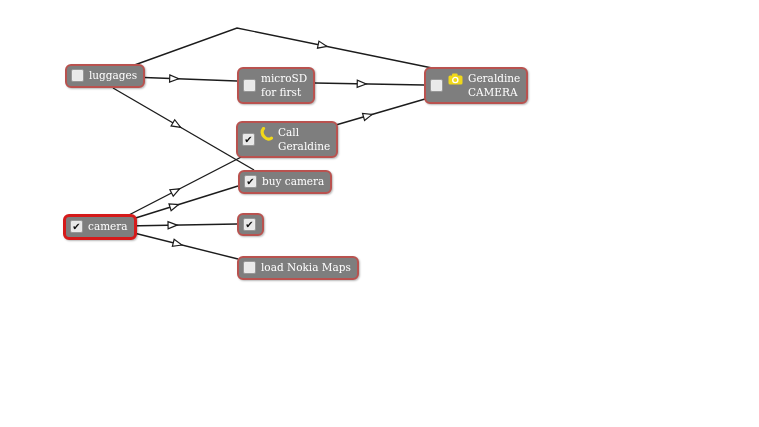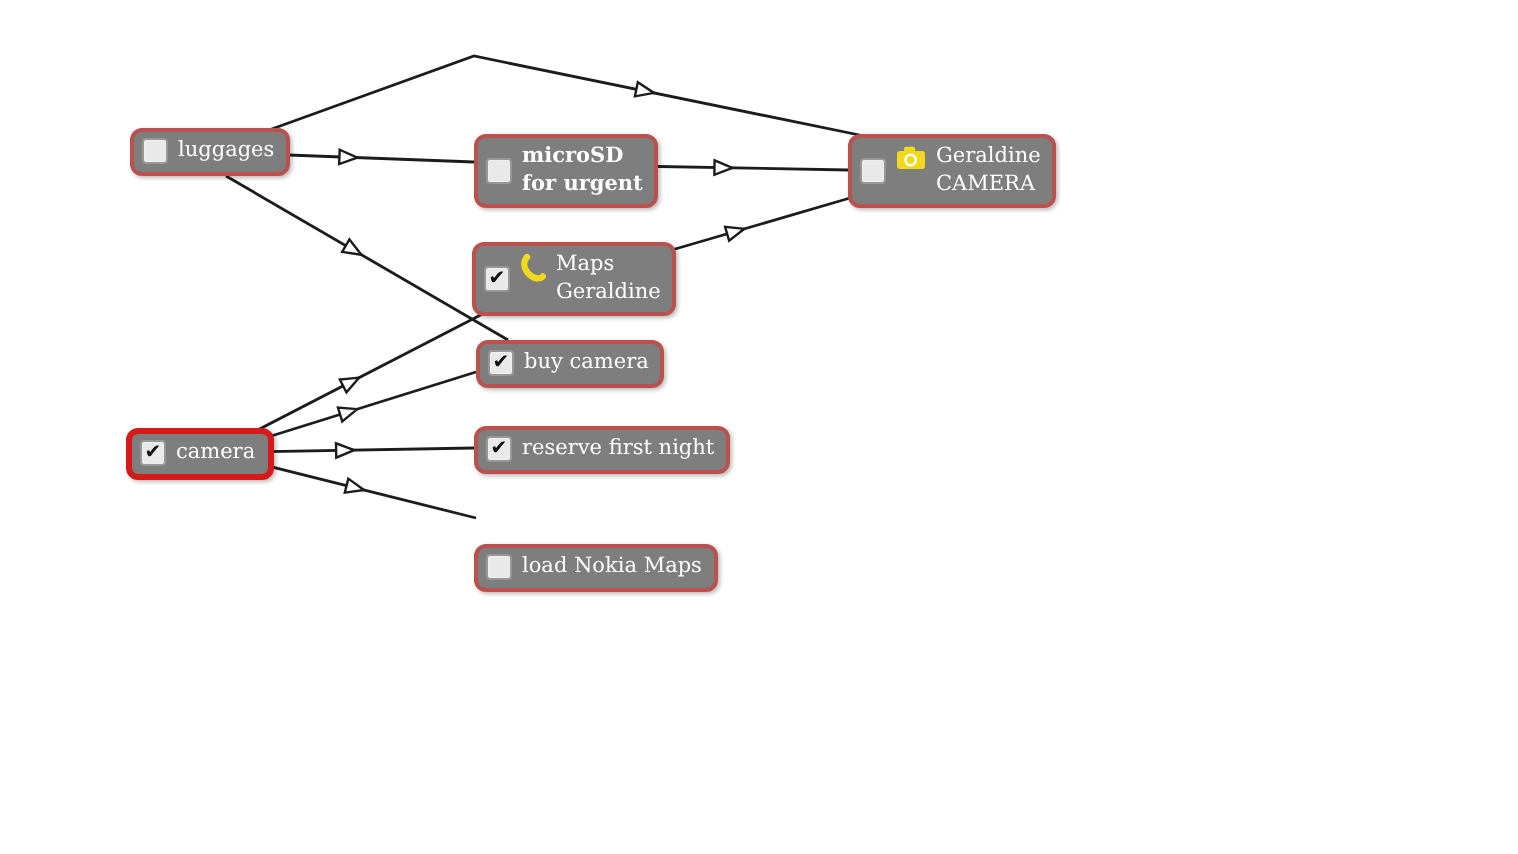--- a/index.html
+++ b/index.html
@@ -51,67 +51,64 @@
       <polyline points="126,231 238,259" fill="none" stroke="#1c1c1c" stroke-width="1.4"></polyline>
       <polygon points="0,0 -9,3.6 -9,-3.6" transform="translate(182,245) rotate(14.036243467926477)" fill="#ffffff" stroke="#1c1c1c" stroke-width="1.2"></polygon>
     </svg>
   <div>
       <div class="node" style="left: 65px; top: 64px;">
         <span class="checkbox"></span>
         <span class="lines">
           <span>luggages</span>
         </span>
       </div>
-      <div class="node" style="left: 237px; top: 67px; font-weight: bold;">
+      <div class="node" style="left: 237px; top: 67px;">
         <span class="checkbox"></span>
         <span class="lines">
           <span>microSD</span>
-          <span>for urgent</span>
+          <span>for first</span>
         </span>
       </div>
       <div class="node" style="left: 424px; top: 67px;">
         <span class="checkbox"></span>
         <span class="icon"><svg width="15" height="12" viewBox="0 0 15 12" xmlns="http://www.w3.org/2000/svg">
             <rect x="0.5" y="2.5" width="14" height="9" rx="1.6" fill="#f0d81a"></rect>
             <rect x="4" y="0.4" width="5.6" height="3" rx="1" fill="#f0d81a"></rect>
             <circle cx="7.3" cy="7" r="2.6" fill="none" stroke="#ffffff" stroke-width="1.3"></circle>
           </svg></span>
         <span class="lines">
           <span>Geraldine</span>
           <span>CAMERA</span>
         </span>
       </div>
       <div class="node" style="left: 236px; top: 121px;">
         <span class="checkbox">✔</span>
         <span class="icon"><svg width="13" height="14" viewBox="0 0 13 14" xmlns="http://www.w3.org/2000/svg">
             <path d="M3.5 1.5 C1.4 4 1.9 7.4 4.4 10 C6.9 12.6 9.9 12.7 11.4 11.2" fill="none" stroke="#f0d81a" stroke-width="3.2" stroke-linecap="round"></path>
           </svg></span>
         <span class="lines">
-          <span>Maps</span>
+          <span>Call</span>
           <span>Geraldine</span>
         </span>
       </div>
       <div class="node" style="left: 238px; top: 170px;">
         <span class="checkbox">✔</span>
         <span class="lines">
           <span>buy camera</span>
         </span>
       </div>
       <div class="node urgent" style="left: 63px; top: 214px;">
         <span class="checkbox">✔</span>
         <span class="lines">
           <span>camera</span>
         </span>
       </div>
       <div class="node" style="left: 237px; top: 213px;">
         <span class="checkbox">✔</span>
-        <span class="lines">
-          <span>reserve first night</span>
-        </span>
       </div>
-      <div class="node" style="left: 237px; top: 272px;">
+      <div class="node" style="left: 237px; top: 256px;">
         <span class="checkbox"></span>
         <span class="lines">
           <span>load Nokia Maps</span>
         </span>
       </div>
     </div>
 </div>
 
 </body></html>

